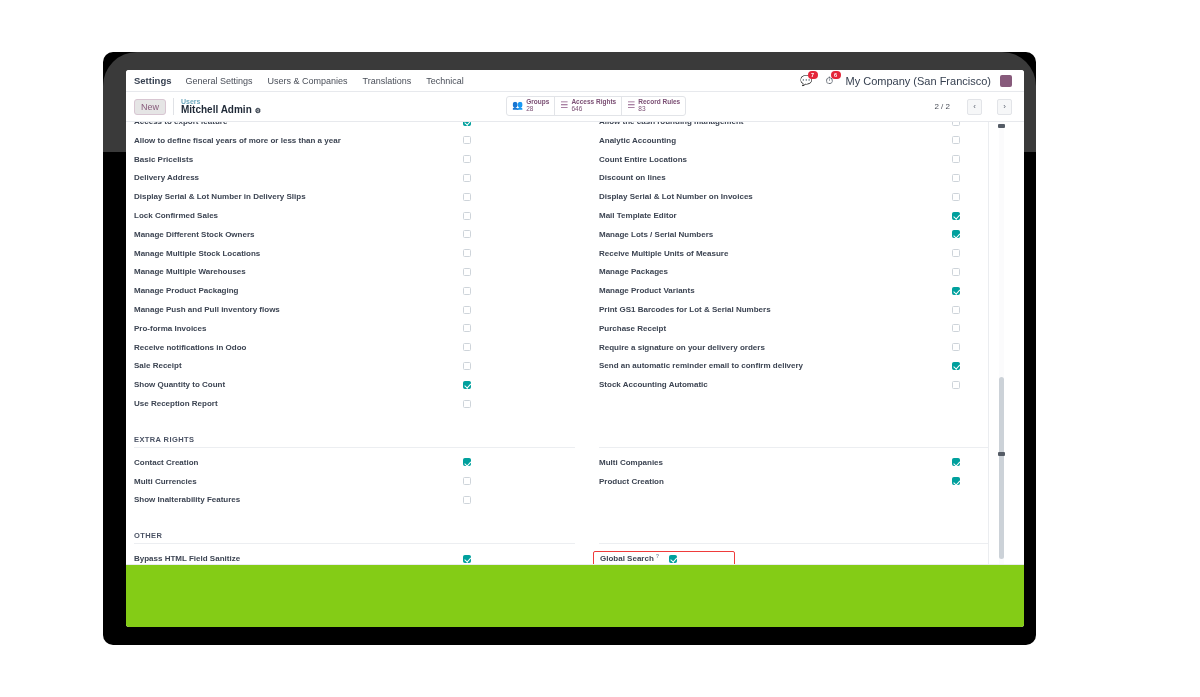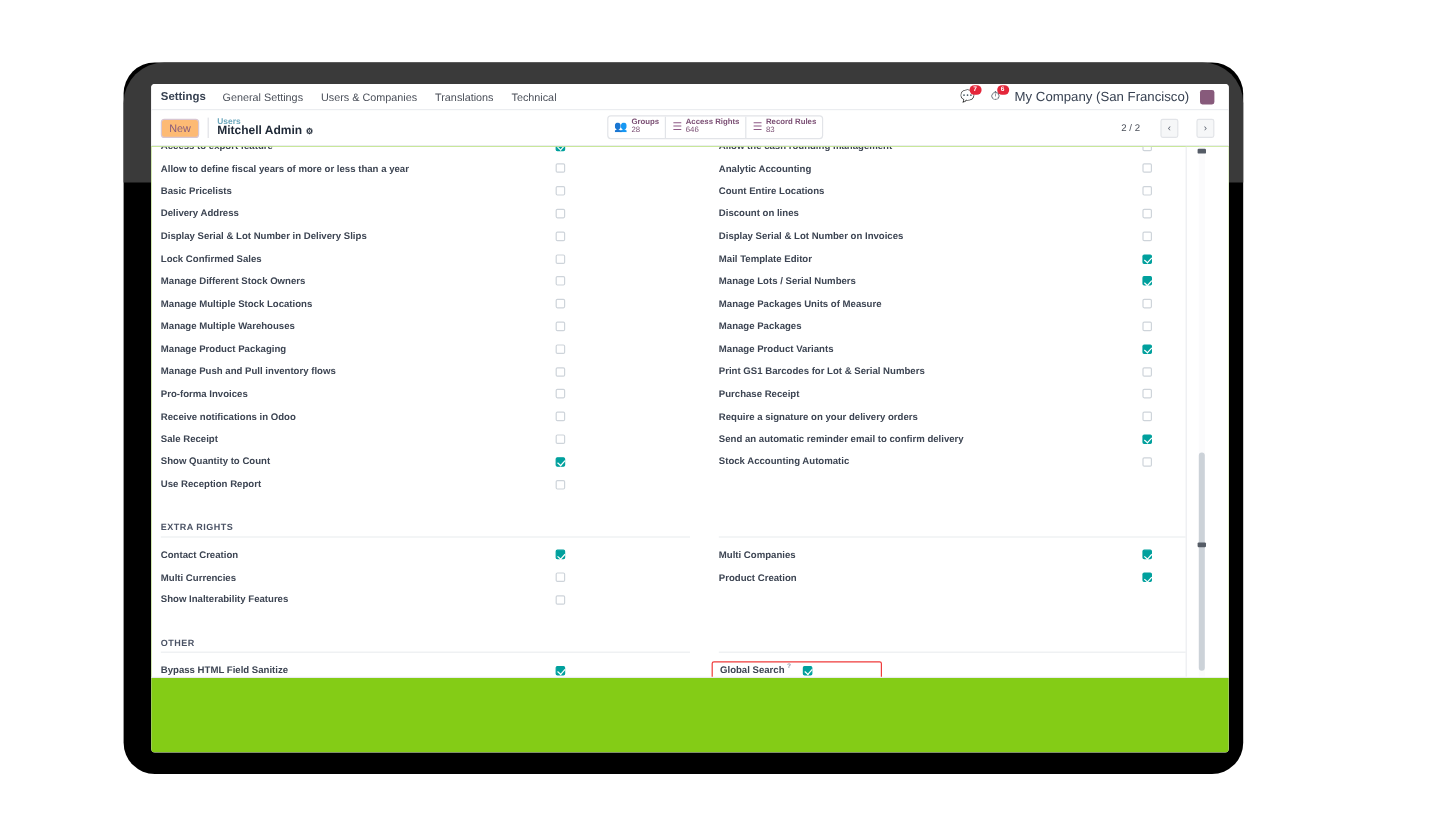--- a/index.html
+++ b/index.html
@@ -15,21 +15,21 @@
     -webkit-font-smoothing: antialiased;
   }
 
   
   #device-frame {
     position: absolute;
     left: 103px;
     top: 52px;
     width: 933px;
     height: 593px;
-    border-radius: 26px;
+    border-radius: 10px;
     background: #000000;
     box-sizing: border-box;
   }
   #device-frame-top-shade {
     position: absolute;
     left: 0; top: 0;
     width: 933px;
     height: 100px;
     border-top-left-radius: 34px;
     border-top-right-radius: 34px;
@@ -127,21 +127,21 @@
     border-bottom: 1px solid #e7e9ed;
     display: flex;
     align-items: center;
     padding: 0 8px;
     box-sizing: border-box;
   }
   .btn-new {
     font-size: 9px;
     color: #875a7b;
     border: 1px solid #d8c6d2;
-    background: #fdba74;
+    background: #e5e5e5;
     border-radius: 3px;
     padding: 2px 6px;
     margin-right: 7px;
     cursor: pointer;
     white-space: nowrap;
   }
   .breadcrumb {
     display: flex;
     flex-direction: column;
     justify-content: center;
@@ -611,21 +611,21 @@
                   <span class="checkbox checked"></span>
                 </span>
               </div>
               <div class="field-row">
                 <span class="field-label"><span>Manage Lots / Serial Numbers</span></span>
                 <span class="cb-cell">
                   <span class="checkbox checked"></span>
                 </span>
               </div>
               <div class="field-row">
-                <span class="field-label"><span>Manage Packages Units of Measure</span></span>
+                <span class="field-label"><span>Receive Multiple Units of Measure</span></span>
                 <span class="cb-cell">
                   <span class="checkbox"></span>
                 </span>
               </div>
               <div class="field-row">
                 <span class="field-label"><span>Manage Packages</span></span>
                 <span class="cb-cell">
                   <span class="checkbox"></span>
                 </span>
               </div>

